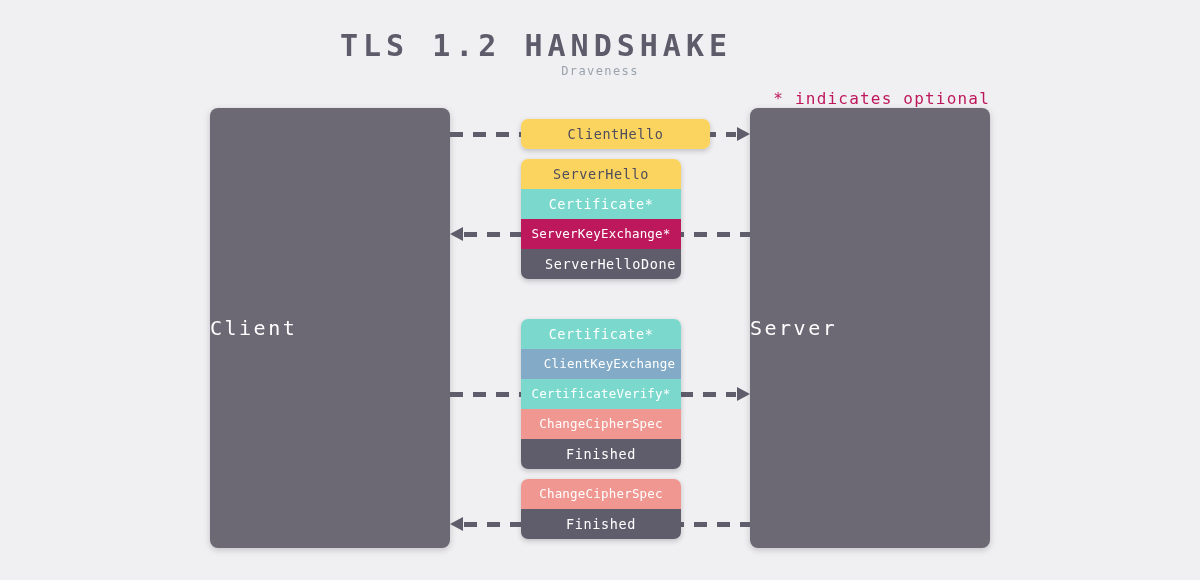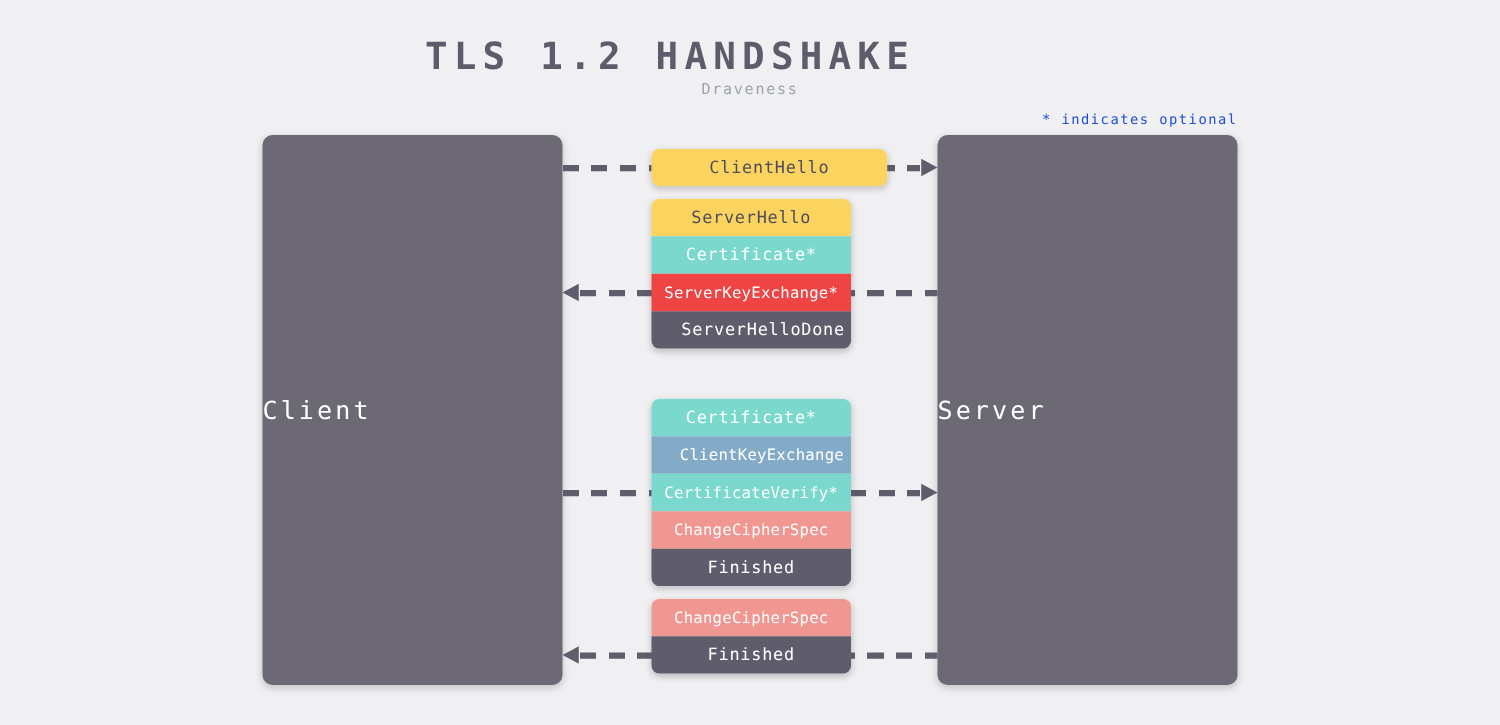--- a/index.html
+++ b/index.html
@@ -40,23 +40,23 @@
     text-align: center;
     font-size: 12px;
     letter-spacing: 1.4px;
     color: #9aa3ad;
     font-family: "DejaVu Sans Mono", "Liberation Mono", monospace;
   }
   .note {
     position: absolute;
     right: 210px;
     top: 89px;
-    font-size: 11px;
+    font-size: 16px;
     letter-spacing: 1.2px;
-    color: #1d4ed8;
+    color: #be185d;
     white-space: nowrap;
     font-family: "DejaVu Sans Mono", "Liberation Mono", monospace;
   }
 
   
   .endpoint {
     position: absolute;
     top: 108px;
     width: 240px;
     height: 440px;
@@ -163,21 +163,21 @@
         <div class="head"></div>
       </div>
     </div>
   <div id="group-layer">
       <div class="msg-group" style="top: 119px; left: 521px; width: 189px;">
         <div class="msg-row" style="background: rgb(250, 212, 95); color: rgb(79, 76, 91);">ClientHello</div>
       </div>
       <div class="msg-group" style="top: 159px; left: 521px; width: 160px;">
         <div class="msg-row" style="background: rgb(250, 212, 95); color: rgb(79, 76, 91);">ServerHello</div>
         <div class="msg-row" style="background: rgb(122, 216, 204); color: rgb(255, 255, 255);">Certificate*</div>
-        <div class="msg-row tight" style="background: #ef4444; color: rgb(255, 255, 255);">ServerKeyExchange*</div>
+        <div class="msg-row tight" style="background: #be185d; color: rgb(255, 255, 255);">ServerKeyExchange*</div>
         <div class="msg-row" style="background: rgb(95, 92, 107); color: rgb(255, 255, 255); padding-left: 19px;">ServerHelloDone</div>
       </div>
       <div class="msg-group" style="top: 319px; left: 521px; width: 160px;">
         <div class="msg-row" style="background: rgb(122, 216, 204); color: rgb(255, 255, 255);">Certificate*</div>
         <div class="msg-row tight" style="background: rgb(131, 170, 198); color: rgb(255, 255, 255); padding-left: 17px;">ClientKeyExchange</div>
         <div class="msg-row tight" style="background: rgb(122, 216, 204); color: rgb(255, 255, 255);">CertificateVerify*</div>
         <div class="msg-row tight" style="background: rgb(240, 151, 146); color: rgb(255, 255, 255);">ChangeCipherSpec</div>
         <div class="msg-row" style="background: rgb(95, 92, 107); color: rgb(255, 255, 255);">Finished</div>
       </div>
       <div class="msg-group" style="top: 479px; left: 521px; width: 160px;">

